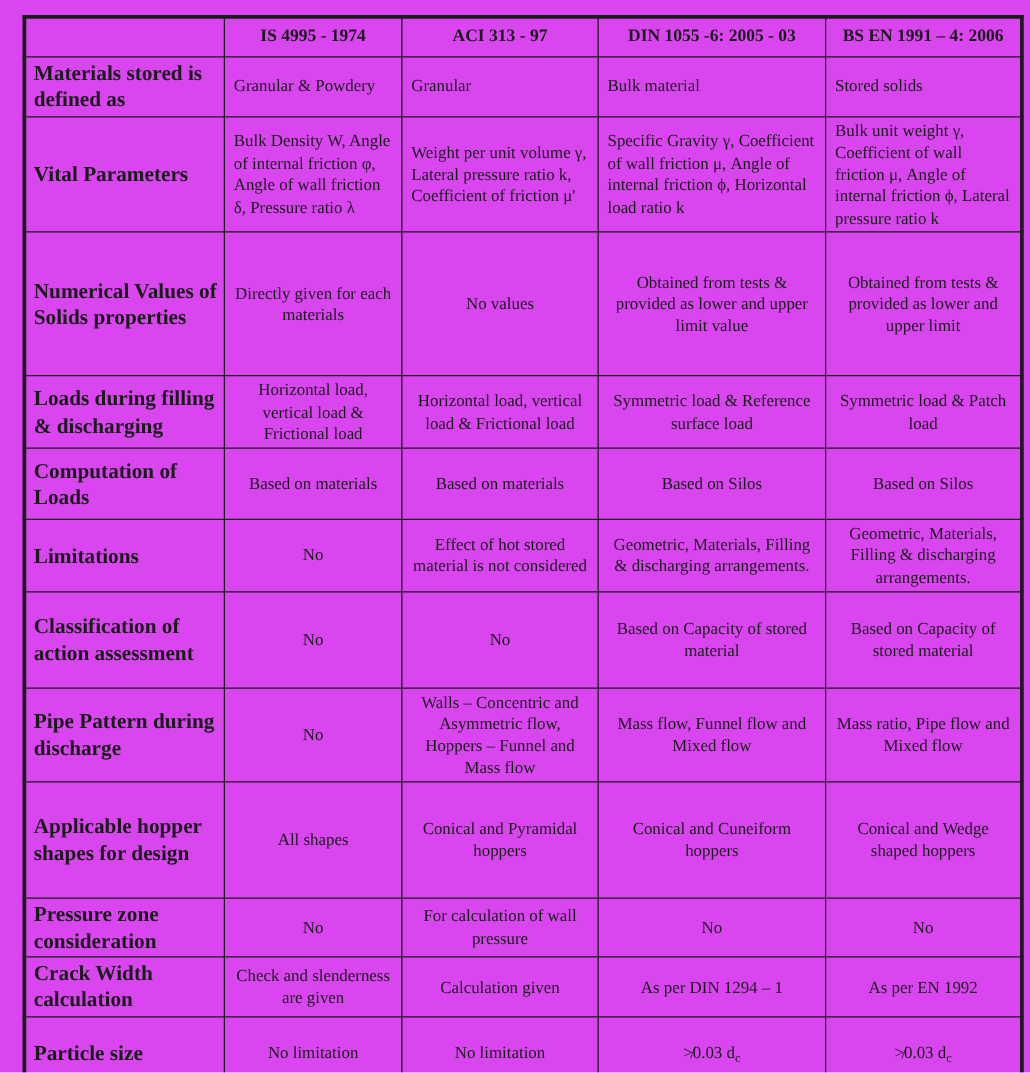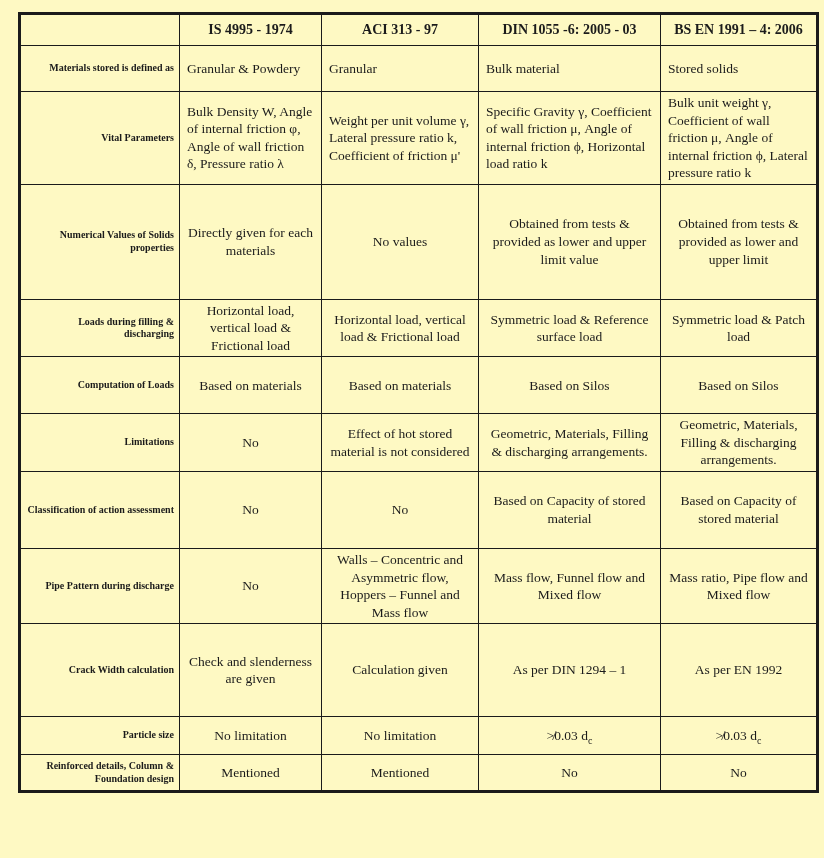--- a/index.html
+++ b/index.html
@@ -6,21 +6,21 @@
     margin: 0;
     padding: 0;
     background: #fdfdfd;
     font-family: "Liberation Serif", "DejaVu Serif", serif;
     color: #1b1b1b;
   }
   .page {
     position: relative;
     width: 824px;
     height: 858px;
-    background: #fef9c3;
+    background: #d946ef;
     overflow: hidden;
   }
   table.codes {
     position: absolute;
     left: 18px;
     top: 12px;
     width: 798px;
     border-collapse: collapse;
     table-layout: fixed;
     border: 3px solid #1b1b1b;
@@ -39,22 +39,22 @@
     overflow: hidden;
   }
   thead tr { height: 32px; }
   th {
     font-weight: bold;
     text-align: center;
     font-size: 14px;
   }
   td.row-label {
     font-weight: bold;
-    text-align: right;
-    font-size: 10px;
+    text-align: left;
+    font-size: 17px;
     line-height: 1.25;
     padding-left: 6px;
   }
   td.cell { text-align: center; }
   
   tbody tr:nth-child(-n+2) td.cell {
     text-align: left;
     padding-left: 7px;
   }
   
@@ -146,20 +146,34 @@
           <td class="cell">Based on Capacity of stored material</td>
         </tr>
         <tr>
           <td class="row-label">Pipe Pattern during discharge</td>
           <td class="cell">No</td>
           <td class="cell">Walls – Concentric and Asymmetric flow, Hoppers – Funnel and Mass flow</td>
           <td class="cell">Mass flow, Funnel flow and Mixed flow</td>
           <td class="cell">Mass ratio, Pipe flow and Mixed flow</td>
         </tr>
         <tr>
+          <td class="row-label">Applicable hopper shapes for design</td>
+          <td class="cell">All shapes</td>
+          <td class="cell">Conical and Pyramidal hoppers</td>
+          <td class="cell">Conical and Cuneiform hoppers</td>
+          <td class="cell">Conical and Wedge shaped hoppers</td>
+        </tr>
+        <tr>
+          <td class="row-label">Pressure zone consideration</td>
+          <td class="cell">No</td>
+          <td class="cell">For calculation of wall pressure</td>
+          <td class="cell">No</td>
+          <td class="cell">No</td>
+        </tr>
+        <tr>
           <td class="row-label">Crack Width calculation</td>
           <td class="cell">Check and slenderness are given</td>
           <td class="cell">Calculation given</td>
           <td class="cell">As per DIN 1294 – 1</td>
           <td class="cell">As per EN 1992</td>
         </tr>
         <tr>
           <td class="row-label">Particle size</td>
           <td class="cell">No limitation</td>
           <td class="cell">No limitation</td>

